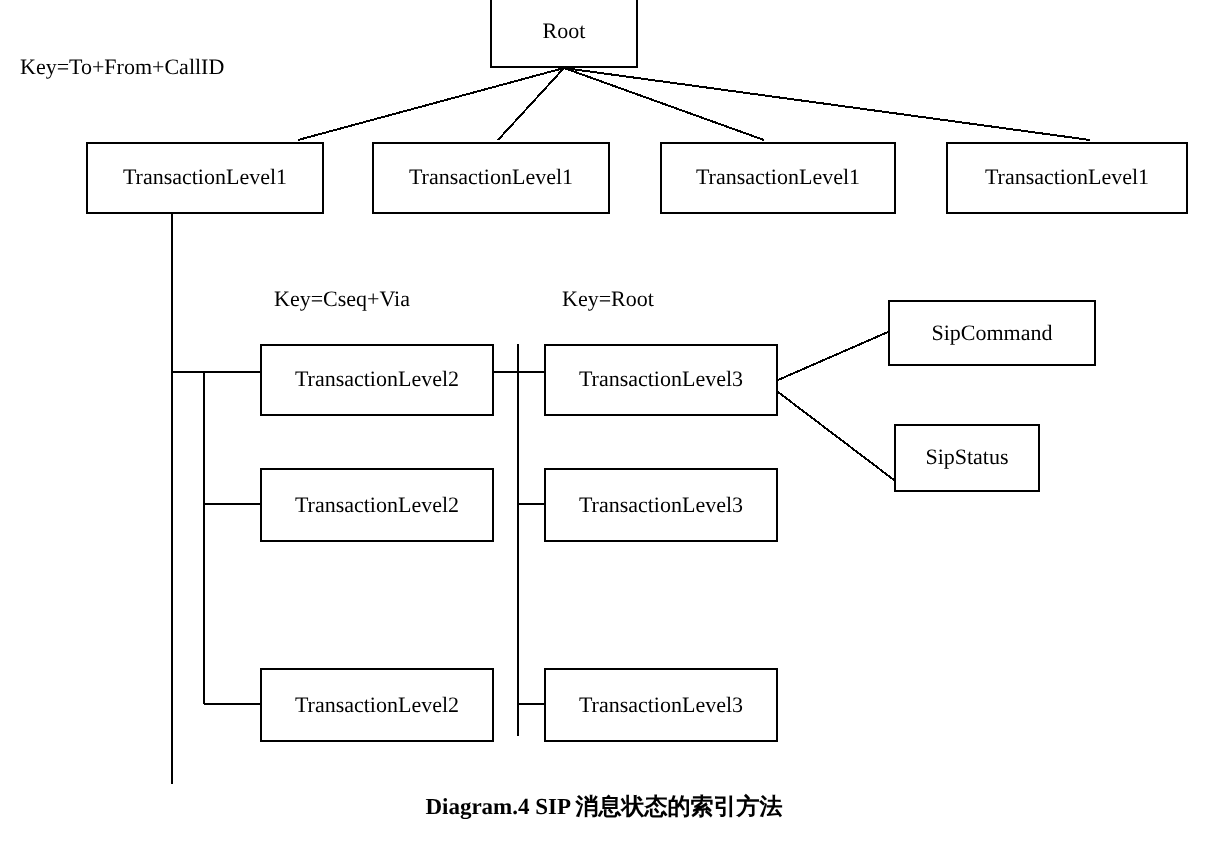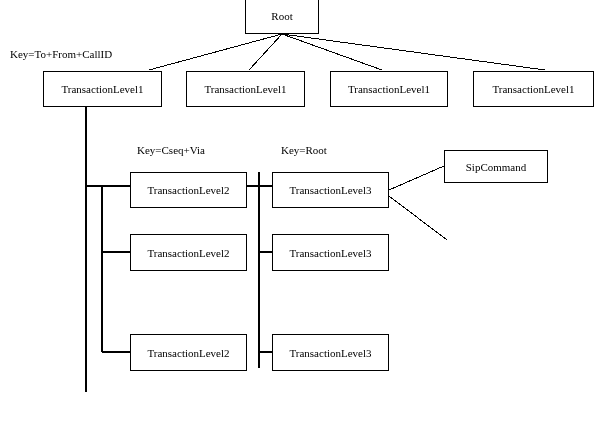--- a/index.html
+++ b/index.html
@@ -137,19 +137,23 @@
   <div class="node-box" style="left:272px; top:234px; width:117px; height:37px;">
     <span>TransactionLevel3</span>
   </div>
   <div class="node-box" style="left:272px; top:334px; width:117px; height:37px;">
     <span>TransactionLevel3</span>
   </div>
 
   <div class="node-box" style="left:444px; top:150px; width:104px; height:33px;">
     <span>SipCommand</span>
   </div>
+  <div class="node-box" style="left:447px; top:212px; width:73px; height:34px;">
+    <span>SipStatus</span>
+  </div>
 
-  <div class="key-label" style="left:10px; top:48px;">Key=To+From+CallID</div>
+  <div class="key-label" style="left:10px; top:28px;">Key=To+From+CallID</div>
   <div class="key-label" style="left:137px; top:144px;">Key=Cseq+Via</div>
   <div class="key-label" style="left:281px; top:144px;">Key=Root</div>
 
+  <div id="figure-caption">Diagram.4 SIP 消息状态的索引方法</div>
 
 </div>
 
 </body></html>

